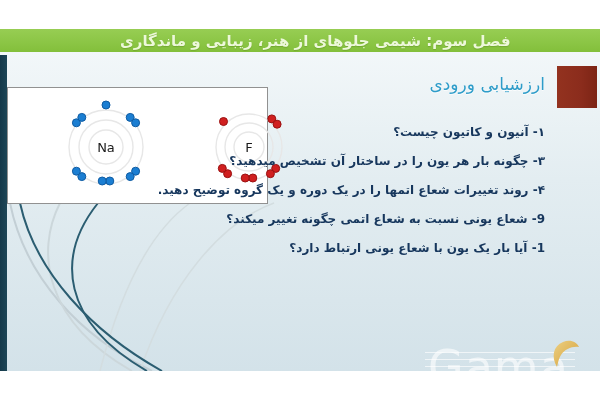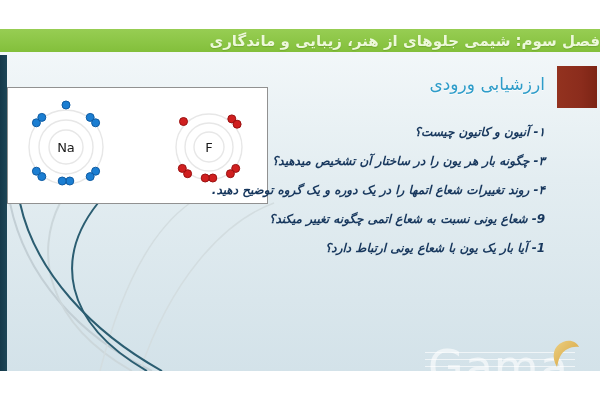--- a/index.html
+++ b/index.html
@@ -5,21 +5,21 @@
   html,body{margin:0;padding:0;background:#fff;}
   .slide{
     position:relative;width:600px;height:400px;overflow:hidden;
     background:#ffffff;font-family:"DejaVu Sans","Liberation Sans",sans-serif;
   }
   
   .top-strip{position:absolute;left:0;top:0;width:600px;height:29px;background:#ffffff;}
   .green-bar{
     position:absolute;left:0;top:29px;width:600px;height:23px;
     background:linear-gradient(180deg,#97cd53 0%,var(--green) 55%,#83bf3b 100%);
-    display:flex;align-items:center;justify-content:flex-end;
+    display:flex;align-items:center;justify-content:flex-start;
     padding-left:120px;box-sizing:border-box;
   }
   .green-bar .chapter{
     color:#edf8da;font-size:15px;font-weight:bold;direction:rtl;white-space:nowrap;
     text-shadow:0 1px 1px rgba(90,140,30,.45);
   }
   
   .content-bg{
     position:absolute;left:0;top:52px;width:600px;height:319px;
     background:linear-gradient(180deg,#f2f7f9 0%,#e3edf1 40%,#d3e2e9 100%);
@@ -33,24 +33,24 @@
     background:linear-gradient(90deg,#93321f,var(--red) 60%,#7c2415);
   }
   .page-title{
     position:absolute;right:55px;top:74px;direction:rtl;
     color:var(--titleblue);font-size:17px;font-weight:normal;white-space:nowrap;
     text-shadow:0 1px 0 rgba(255,255,255,.7);
   }
   
   .atoms-box{
     position:absolute;left:7px;top:87px;width:261px;height:117px;
-    background:#ffffff;border:1px solid #919191;box-sizing:border-box;
+    background:#ffffff;border:1px solid #919191;box-sizing:border-box;padding-left:40px;
   }
   
-  .questions{position:absolute;right:55px;top:121px;direction:rtl;text-align:right;font-style:italic;}
+  .questions{position:absolute;right:55px;top:121px;direction:rtl;text-align:right;}
   .question{
     height:29px;line-height:22px;color:var(--navy);font-size:12px;font-weight:bold;
     white-space:nowrap;
   }
   
   .curves{position:absolute;left:0;top:202px;}
   
   .bottom-strip{position:absolute;left:0;top:371px;width:600px;height:29px;background:#ffffff;}
   .logo-stripes{position:absolute;left:425px;top:352px;width:150px;height:20px;pointer-events:none;}
   .logo-stripes div{height:1px;background:rgba(255,255,255,.65);margin-bottom:6px;}

